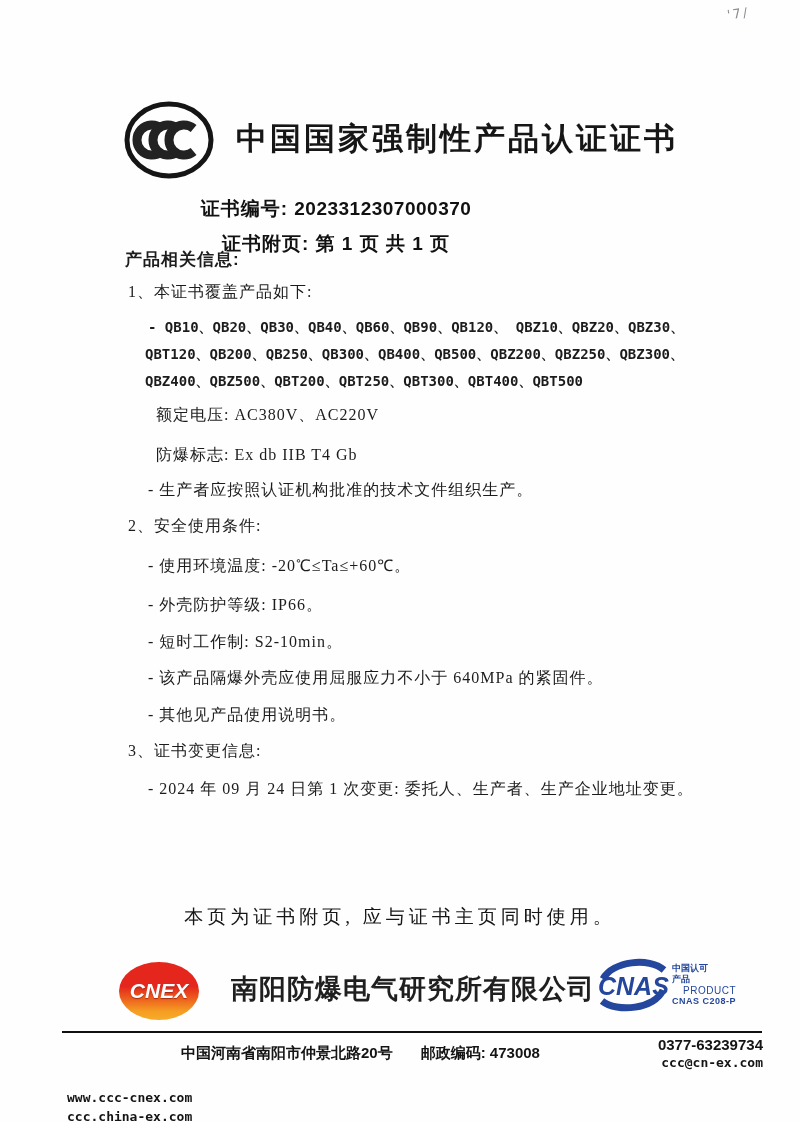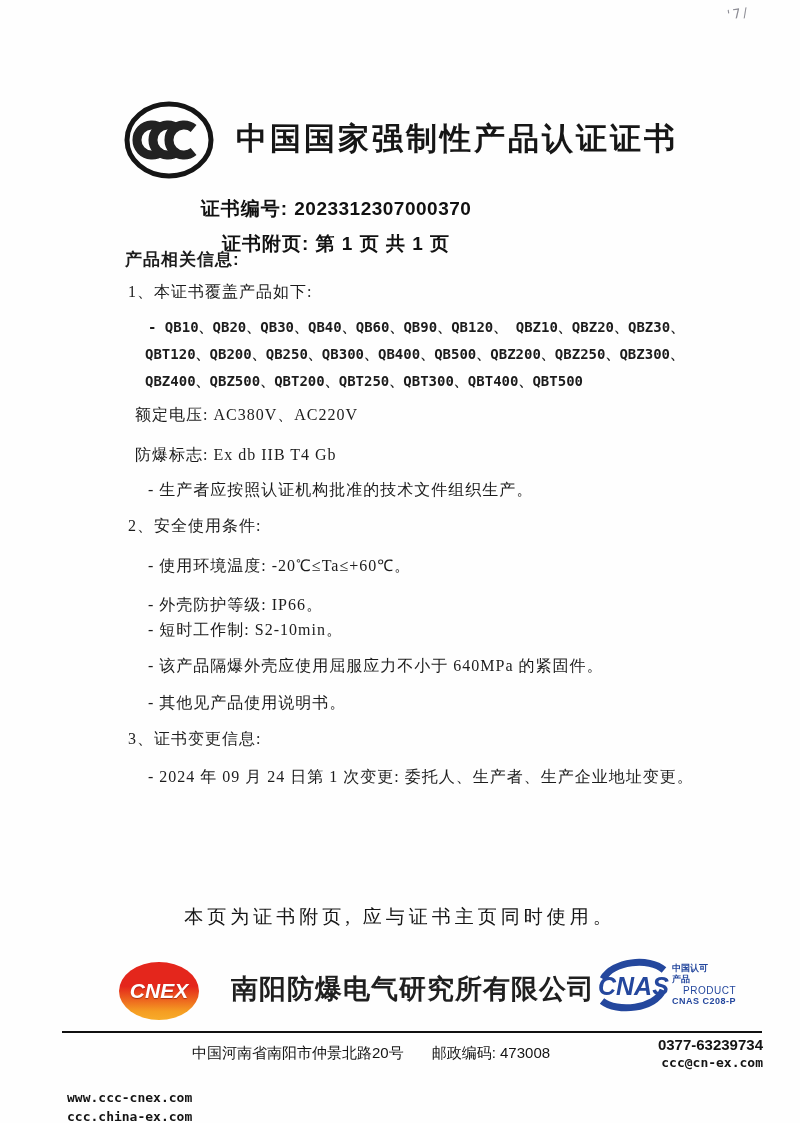--- a/index.html
+++ b/index.html
@@ -27,21 +27,21 @@
   .cert-line + .cert-line { margin-top:9px; }
   .cert-num { font-family:"Liberation Sans", sans-serif; letter-spacing:0.5px; }
   
   .body-block { position:absolute; left:125px; top:249px; width:600px; }
   .bl { white-space:nowrap; color:#1c1c1c; }
   .l-head { font-size:17px; font-weight:bold; line-height:22px; letter-spacing:1px; font-family:"Liberation Sans", sans-serif; }
   .l-item { font-size:16px; line-height:22px; margin-left:3px; letter-spacing:1px; font-family:"Liberation Serif", serif; }
   .l-code { font-size:14px; font-weight:bold; line-height:20px; font-family:"DejaVu Sans Mono", monospace; letter-spacing:0px; }
   .ml-dash { margin-left:23px; } .ml-cont { margin-left:20px; }
   .l-sub  { font-size:16px; line-height:22px; margin-left:23px; letter-spacing:1px; font-family:"Liberation Serif", serif; }
-  .l-spec { font-size:16px; line-height:22px; margin-left:10px; letter-spacing:1px; font-family:"Liberation Serif", serif; }
+  .l-spec { font-size:16px; line-height:22px; margin-left:31px; letter-spacing:1px; font-family:"Liberation Serif", serif; }
   
   .page-note {
     position:absolute; left:0; top:904px; width:800px; text-align:center;
     font-size:19px; letter-spacing:4px; color:#161616;
     font-family:"Liberation Serif", serif;
   }
   
   .cnex-logo {
     position:absolute; left:119px; top:962px; width:80px; height:58px;
     border-radius:50%;
@@ -64,21 +64,21 @@
   .cnas-t2 { font-size:9px; font-weight:bold; }
   .cnas-t3 { font-size:10px; font-weight:normal; letter-spacing:0.5px;text-align:right; }
   .cnas-t4 { font-size:9px; font-weight:bold; letter-spacing:0.5px; }
   
   .rule { position:absolute; left:62px; top:1031px; width:700px; height:2px; background:#101010; }
   .foot-left {
     position:absolute; left:67px; top:1088px; font-size:13px; line-height:19px;
     font-family:"DejaVu Sans Mono", monospace; color:#141414; font-weight:bold;
   }
   .foot-center {
-    position:absolute; left:192px; top:1044px; font-size:15px; font-weight:normal;
+    position:absolute; left:181px; top:1044px; font-size:15px; font-weight:bold;
     color:#141414; white-space:nowrap; font-family:"Liberation Sans", sans-serif;
   }
   .foot-center .gap { display:inline-block; width:28px; }
   .foot-right {
     position:absolute; left:628px; top:1036px; width:135px; text-align:right;
     color:#141414; font-weight:bold;
   }
   .foot-phone { font-size:15px; font-family:"Liberation Sans", sans-serif; }
   .foot-email { font-size:13px; font-family:"DejaVu Sans Mono", monospace; margin-top:2px; }
 </style>
@@ -116,21 +116,21 @@
     <div class="bl l-item" style="margin-top:10px">1、本证书覆盖产品如下:</div>
     <div class="bl l-code ml-dash" style="margin-top:14px">- QB10、QB20、QB30、QB40、QB60、QB90、QB120、 QBZ10、QBZ20、QBZ30、</div>
     <div class="bl l-code ml-cont" style="margin-top:7px">QBT120、QB200、QB250、QB300、QB400、QB500、QBZ200、QBZ250、QBZ300、</div>
     <div class="bl l-code ml-cont" style="margin-top:7px">QBZ400、QBZ500、QBT200、QBT250、QBT300、QBT400、QBT500</div>
     <div class="bl l-spec" style="margin-top:13px">额定电压: AC380V、AC220V</div>
     <div class="bl l-spec" style="margin-top:18px">防爆标志: Ex db IIB T4 Gb</div>
     <div class="bl l-sub" style="margin-top:13px">- 生产者应按照认证机构批准的技术文件组织生产。</div>
     <div class="bl l-item" style="margin-top:14px">2、安全使用条件:</div>
     <div class="bl l-sub" style="margin-top:18px">- 使用环境温度: -20℃≤Ta≤+60℃。</div>
     <div class="bl l-sub" style="margin-top:17px">- 外壳防护等级: IP66。</div>
-    <div class="bl l-sub" style="margin-top:3px">- 短时工作制: S2-10min。</div>
+    <div class="bl l-sub" style="margin-top:15px">- 短时工作制: S2-10min。</div>
     <div class="bl l-sub" style="margin-top:14px">- 该产品隔爆外壳应使用屈服应力不小于 640MPa 的紧固件。</div>
     <div class="bl l-sub" style="margin-top:15px">- 其他见产品使用说明书。</div>
     <div class="bl l-item" style="margin-top:14px">3、证书变更信息:</div>
     <div class="bl l-sub" style="margin-top:16px">- 2024 年 09 月 24 日第 1 次变更: 委托人、生产者、生产企业地址变更。</div>
   </div>
 
   <div class="page-note">本页为证书附页, 应与证书主页同时使用。</div>
 
   <div class="cnex-logo">
     <span class="cnex-text">CNEX</span>

